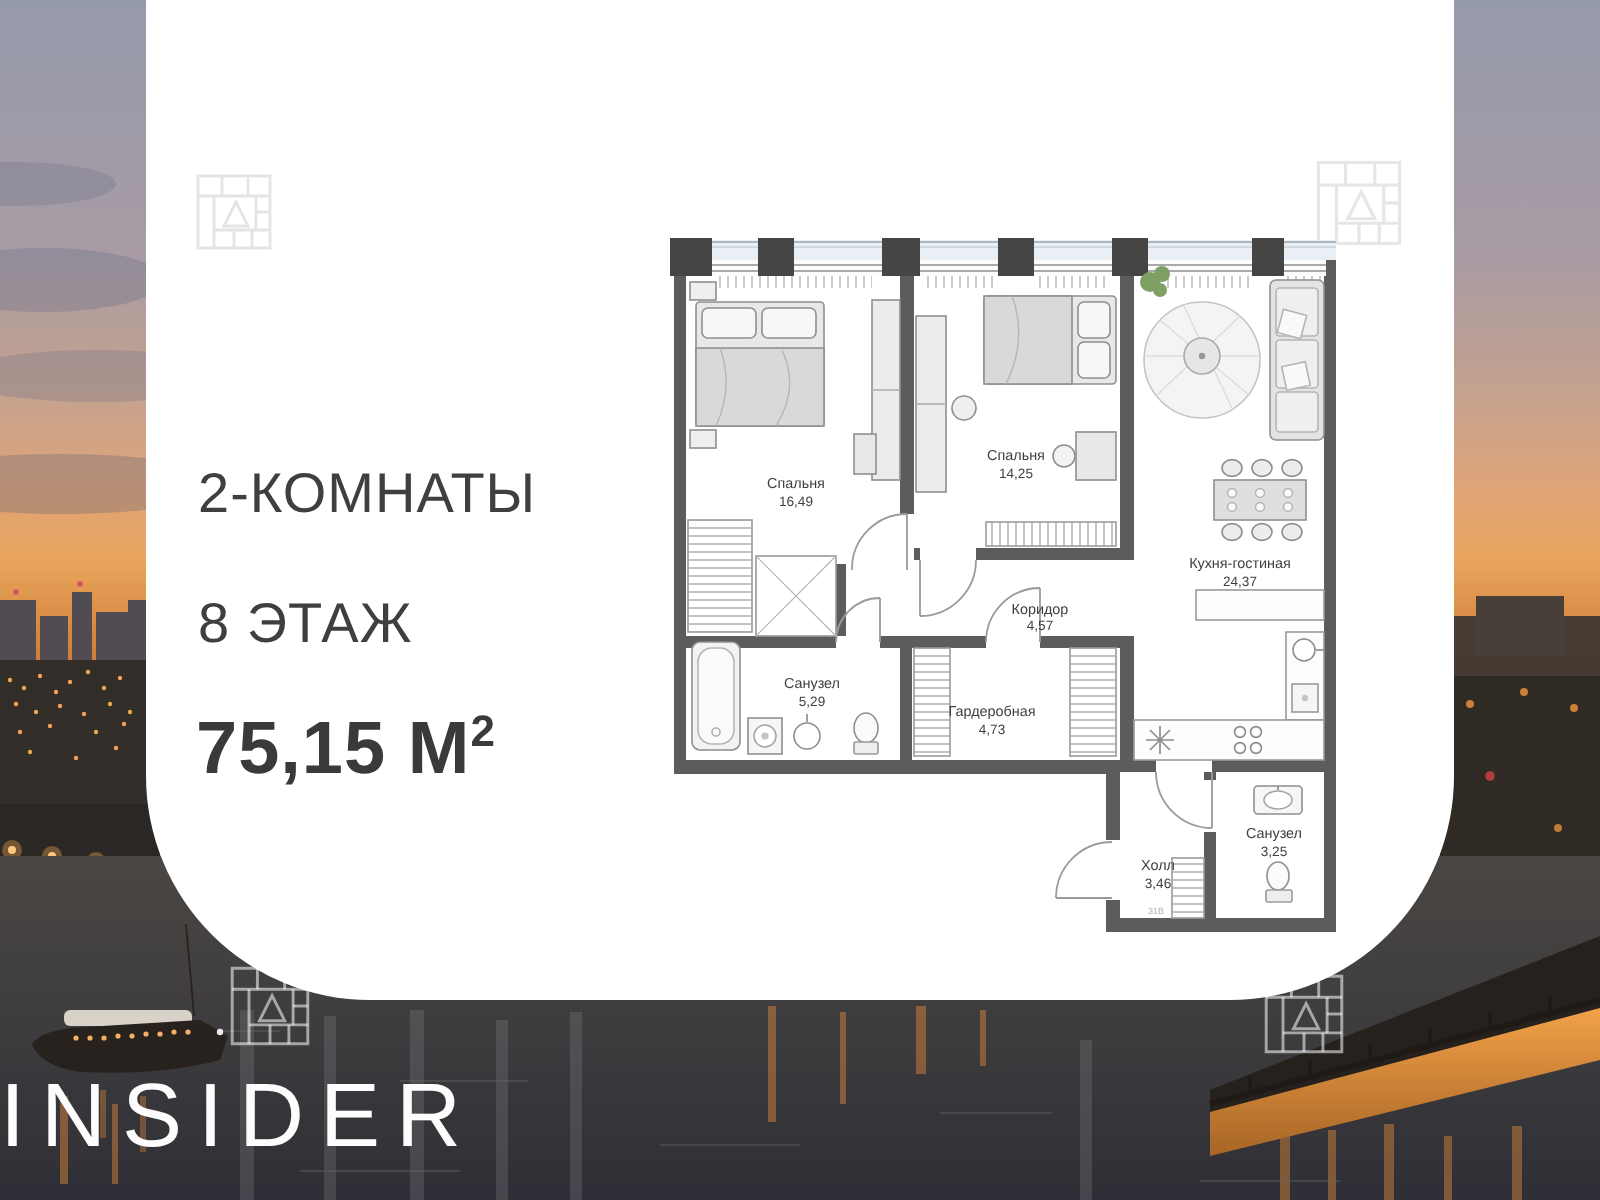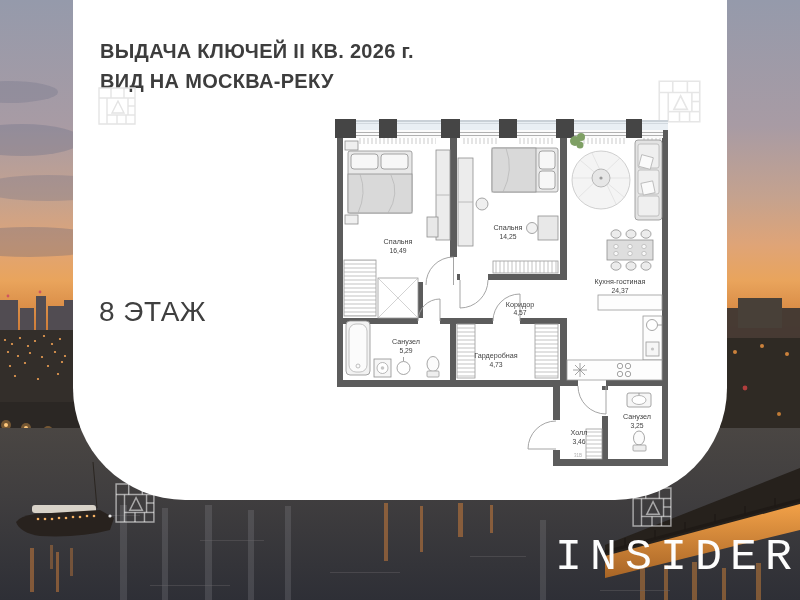--- a/index.html
+++ b/index.html
@@ -12,22 +12,22 @@
        color:#3d3d3d;line-height:30px;letter-spacing:.3px;}
   .mark{position:absolute;}
   .sumRooms{position:absolute;left:99px;top:231px;font-size:28px;color:#3f3f3f;
             font-weight:500;letter-spacing:.5px;}
   .sumFloor{position:absolute;left:99px;top:296px;font-size:28px;color:#3f3f3f;
             font-weight:500;letter-spacing:.5px;}
   .sumArea{position:absolute;left:98px;top:353px;font-size:37px;color:#3a3a3a;
            font-weight:700;letter-spacing:.5px;}
   .sumArea sup{font-size:22px;}
   .plan{position:absolute;left:330px;top:118px;}
-  .logo{position:absolute;left:0;top:532px;width:800px;text-align:right;
-        font-size:45px;font-weight:400;letter-spacing:8px;color:#fdfdfd;font-family:Liberation Mono, monospace;}
+  .logo{position:absolute;left:0;top:532px;width:800px;text-align:left;
+        font-size:45px;font-weight:400;letter-spacing:8px;color:#fdfdfd;}
   .plan text{font-family:"Liberation Sans",sans-serif;}
 </style>
 </head>
 <body>
 
 <div class="stage">
 
   <svg class="photo" width="800" height="600" viewBox="0 0 800 600">
     <defs>
       <linearGradient id="skyg" x1="0" y1="0" x2="0" y2="1">
@@ -202,24 +202,20 @@
     </g>
 
     <g color="rgba(255,255,255,.55)">
       <use href="#brandmark" x="114" y="482" width="42" height="42"></use>
       <use href="#brandmark" x="631" y="486" width="42" height="42"></use>
     </g>
   </svg>
 
   <div class="card"></div>
 
-  <div class="hdr">
-    <div>ВЫДАЧА КЛЮЧЕЙ II КВ. 2026 г.</div>
-    <div>ВИД НА МОСКВА-РЕКУ</div>
-  </div>
 
   <svg class="mark" style="left:97px;top:86px;color:#e4e4e4" width="40" height="40">
       <use href="#brandmark2"></use>
     <g fill="none" stroke="currentColor" stroke-width="1.4">
       <path d="M2,2 H38 V38 H2 Z"></path>
         <path d="M2,12 H38"></path>
         <path d="M14,2 V12"></path>
         <path d="M27,2 V12"></path>
       <path d="M10,12 V38"></path>
         <path d="M31,12 V29"></path>
@@ -239,21 +235,23 @@
       <path d="M10,12 V38"></path>
         <path d="M31,12 V29"></path>
         <path d="M31,20 H38"></path>
         <path d="M10,29 H38"></path>
       <path d="M20,29 V38"></path>
         <path d="M29,29 V38"></path>
         <path d="M15,27 L21,15 L27,27 Z"></path>
     </g>
   </svg>
 
+  <div class="sumRooms">2-КОМНАТЫ</div>
   <div class="sumFloor">8 ЭТАЖ</div>
+  <div class="sumArea"><span>75,15</span>&nbsp;<span>М</span><sup>2</sup></div>
 
   <svg class="plan" width="340" height="352" viewBox="0 0 340 352">
     <defs>
       <pattern id="hv" width="4" height="4" patternUnits="userSpaceOnUse">
         <path d="M2,0 V4" stroke="#a8a8a8" stroke-width="0.7"></path>
         </pattern>
       <pattern id="hh" width="4" height="4" patternUnits="userSpaceOnUse">
         <path d="M0,2 H4" stroke="#a8a8a8" stroke-width="0.7"></path>
         </pattern>
     </defs>

